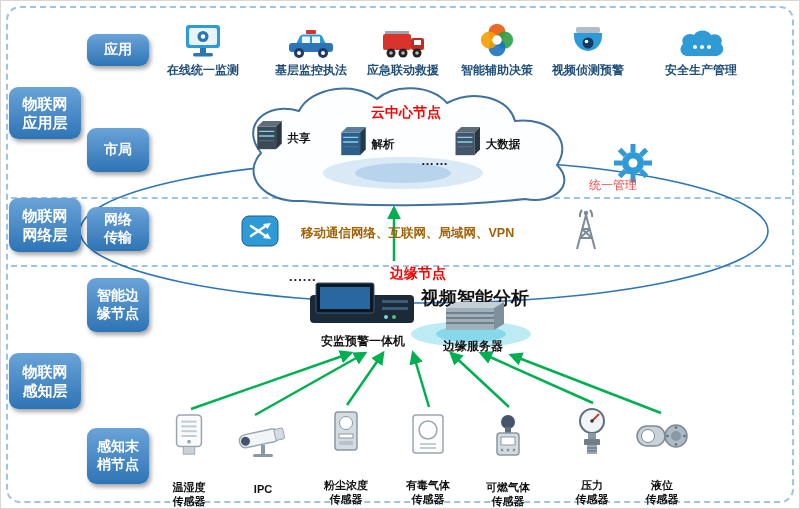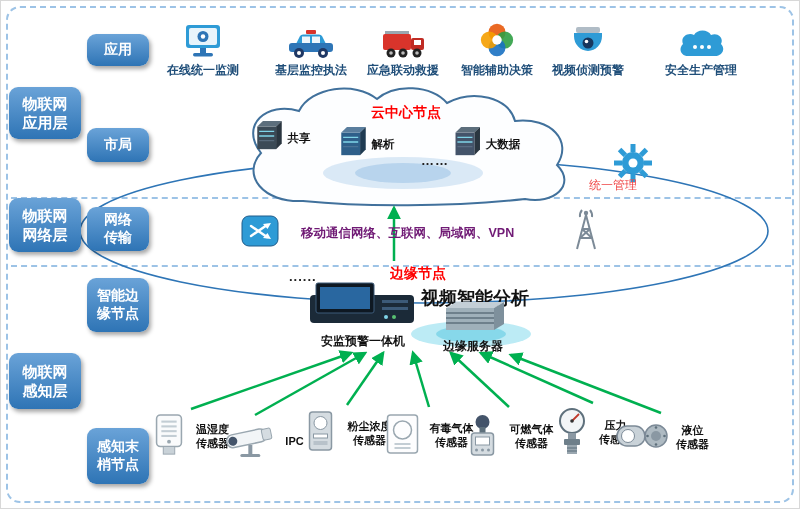--- a/index.html
+++ b/index.html
@@ -21,28 +21,28 @@
   .app-item { position:absolute; top:18px; transform:translateX(-50%); display:flex; flex-direction:column; align-items:center; gap:3px; }
   .app-item .ic { height:40px; display:flex; align-items:flex-end; justify-content:center; }
   .app-label { font-size:12px; font-weight:bold; color:#1F4E79; white-space:nowrap; }
 
   .cloud-title { position:absolute; transform:translateX(-50%); color:#FF0000; font-weight:bold; font-size:14px; white-space:nowrap; }
   .cloud-node { position:absolute; transform:translateX(-50%); display:flex; align-items:center; gap:2px; }
   .cloud-node-label { font-size:11.5px; font-weight:bold; color:#111; white-space:nowrap; }
   .dots { position:absolute; font-weight:bold; color:#222; font-size:13px; letter-spacing:1px; }
   .mgmt-label { position:absolute; font-size:12px; font-weight:normal; color:#ef4444; white-space:nowrap; }
 
-  .net-text { position:absolute; font-size:12.5px; font-weight:bold; color:#701a75; white-space:nowrap;text-align:right; }
+  .net-text { position:absolute; font-size:12.5px; font-weight:bold; color:#a16207; white-space:nowrap;text-align:right; }
 
   .edge-title { position:absolute; transform:translateX(-50%); color:#FF0000; font-weight:bold; font-size:14px; white-space:nowrap; }
   .edge-group { position:absolute; transform:translateX(-50%); display:flex; flex-direction:column; align-items:center; gap:2px; }
   .edge-label { font-size:12px; font-weight:bold; color:#111; white-space:nowrap; }
   .analysis-label { position:absolute; transform:translateX(-50%); font-size:18px; font-weight:bold; color:#111; white-space:nowrap; }
 
-  .sensor { position:absolute; transform:translateX(-50%); display:flex; flex-direction:row; align-items:center; gap:7px; }
+  .sensor { position:absolute; transform:translateX(-50%); display:flex; flex-direction:column; align-items:center; gap:20px; }
   .sensor-label { font-size:11px; font-weight:bold; color:#111; text-align:center; line-height:1.25; white-space:pre-line; }
 </style>
 </head>
 <body>
 
 <div class="canvas">
 
   <div class="outer-dashed"></div>
   <div class="divider" style="top:196px"></div>
   <div class="divider" style="top:264px"></div>
@@ -72,21 +72,21 @@
   </svg>
 
   <div class="layer-label pre" style="top:86px;height:52px">物联网
 应用层</div>
   <div class="layer-label pre" style="top:197px;height:54px">物联网
 网络层</div>
   <div class="layer-label pre" style="top:352px;height:56px">物联网
 感知层</div>
 
   <div class="sub-label" style="top:33px;height:32px">应用</div>
-  <div class="sub-label" style="top:127px;height:34px">市局</div>
+  <div class="sub-label" style="top:127px;height:44px">市局</div>
   <div class="sub-label pre" style="top:206px;height:44px">网络
 传输</div>
   <div class="sub-label pre" style="top:277px;height:54px">智能边
 缘节点</div>
   <div class="sub-label pre" style="top:427px;height:56px">感知末
 梢节点</div>
 
   <div class="app-item" style="left:202px">
     <span class="ic">
       <svg width="40" height="36" viewBox="0 0 40 36">

